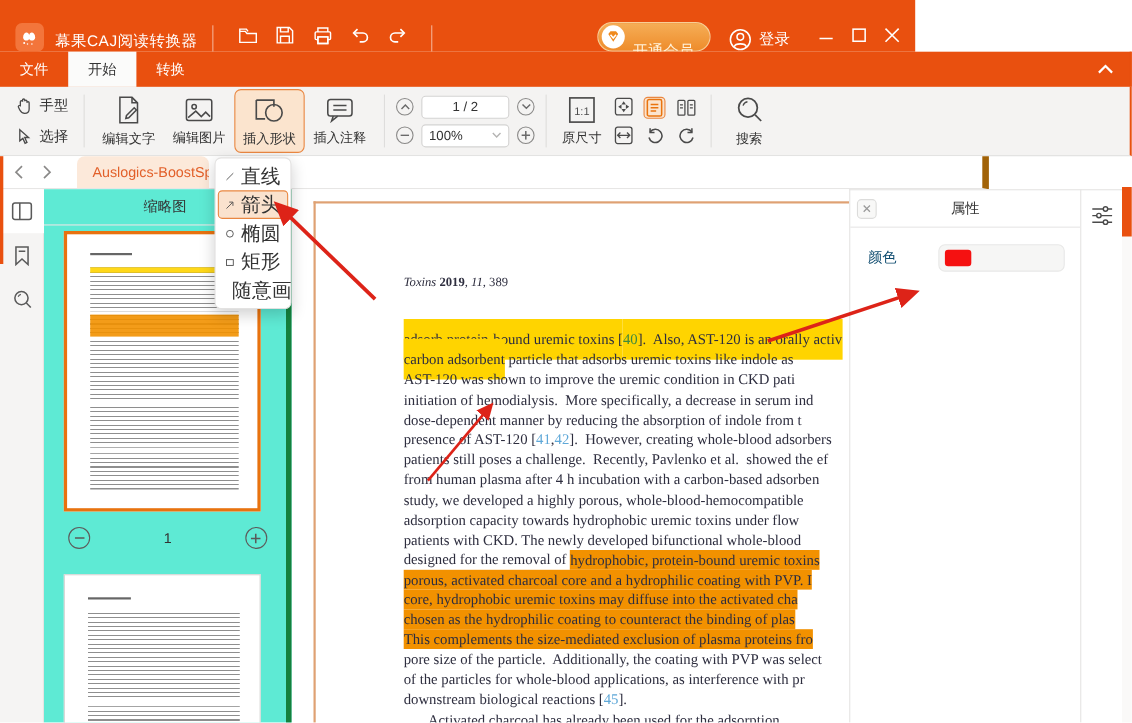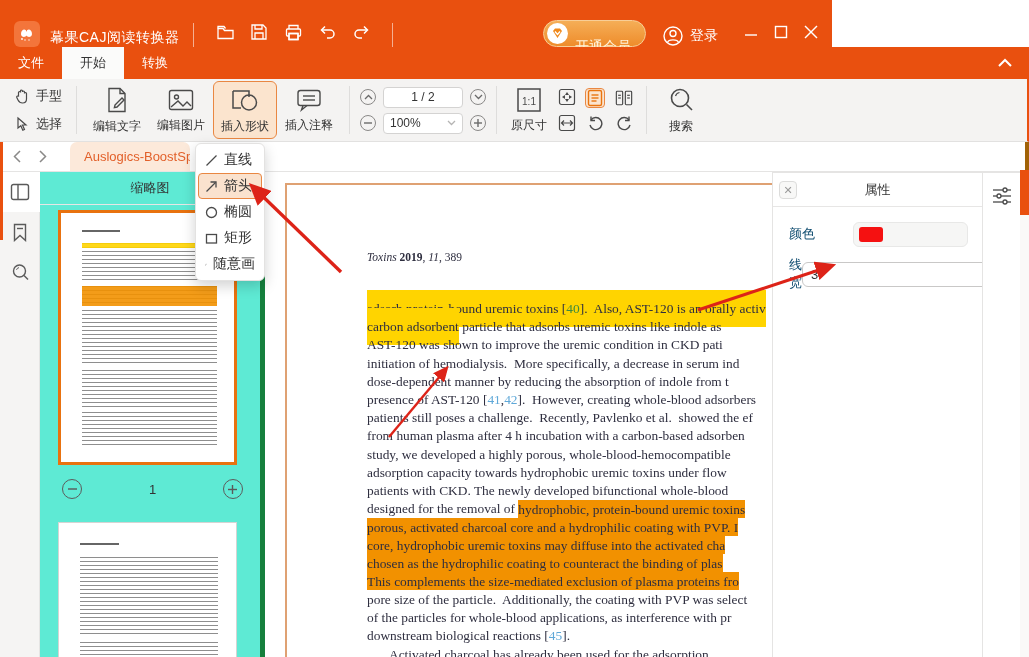--- a/index.html
+++ b/index.html
@@ -43,21 +43,21 @@
   .circ-btn { width:16px; height:16px; border:1.2px solid #8A8988; border-radius:50%; display:flex; align-items:center; justify-content:center; cursor:pointer; background:transparent; }
   .page-box { width:80px; height:21px; background:#fff; border:1px solid #D4D3D2; border-radius:4px; display:flex; align-items:center; justify-content:center; font-size:12px; color:#333; }
   .zoom-box { width:80px; height:21px; background:#fff; border:1px solid #D4D3D2; border-radius:4px; display:flex; align-items:center; font-size:12px; color:#333; padding:0 6px; justify-content:space-between; cursor:pointer; }
   .fit-col { display:flex; flex-direction:column; gap:6px; margin:0 4px; }
   .sq-btn { width:20px; height:20px; display:flex; align-items:center; justify-content:center; cursor:pointer; border-radius:4px; border:1.5px solid transparent; }
   .layout-grid { display:flex; flex-direction:column; gap:5px; margin:0 4px; }
   .layout-row { display:flex; gap:9px; }
   .sq-btn.active { background:#FBE4CE; border-color:#E98742; }
 
   
-  .tabbar { position:absolute; left:0; top:142px; width:1029px; height:30px; background:#fff; border-bottom:1px solid #E5E4E3; border-right:4px solid #a16207; display:flex; align-items:flex-end; }
+  .tabbar { position:absolute; left:0; top:142px; width:899px; height:30px; background:#fff; border-bottom:1px solid #E5E4E3; border-right:6px solid #a16207; display:flex; align-items:flex-end; }
   .tab-nav { display:flex; align-items:center; height:100%; margin-left:8px; gap:8px; }
   .tab-nav .tb { width:18px; height:18px; display:flex; align-items:center; justify-content:center; cursor:pointer; }
   .doc-tab { margin-left:18px; height:29px; width:120px; background:#FCE9DA; border-radius:7px 7px 0 0; display:flex; align-items:center; gap:6px; padding:0 8px; cursor:pointer; overflow:hidden; }
   .doc-tab-label { color:#E2602A; font-size:13px; white-space:nowrap; }
 
   
   .content { position:absolute; left:0; top:172px; width:1029px; height:485px; }
 
   .rail { position:absolute; left:0; top:0; width:40px; height:485px; background:#F5F4F3; border-right:1px solid #E5E4E3; }
   .rail-item { width:40px; height:40px; display:flex; align-items:center; justify-content:center; cursor:pointer; }
@@ -102,21 +102,21 @@
   .lw-input { flex:1; height:25px; background:#fff; border:1px solid #C9C8C7; border-radius:6px; font-size:13px; color:#333; padding:0 8px; font-family:"Liberation Sans", sans-serif; }
 
   .right-rail { position:absolute; left:982px; top:0; width:38px; height:485px; background:#fff; border-left:1px solid #E5E4E3; border-top:1px solid #E5E4E3; display:flex; justify-content:center; }
   .right-rail .rr-btn { margin-top:12px; cursor:pointer; height:26px; }
   .scrollbar { position:absolute; left:1020px; top:0; width:9px; height:485px; background:#FAF9F8; }
   .scroll-thumb { position:absolute; left:0; top:-2px; width:9px; height:45px; background:#E9500F; }
 
   
   .shape-menu { position:absolute; left:195px; top:143px; width:70px; background:#fff; border:1px solid #E3E2E1; border-radius:6px; box-shadow:0 5px 14px rgba(0,0,0,.18); padding:3px 2px; z-index:50; }
   .menu-item { height:26px; display:flex; align-items:center; gap:6px; padding:0 6px; cursor:pointer; border:1.5px solid transparent; border-radius:4px; }
-  .menu-item span { font-size:14px; color:#333; white-space:nowrap; }
+  .menu-item span { font-size:18px; color:#333; white-space:nowrap; }
   .menu-item.active { background:#FAE2CE; border-color:#E98742; }
 
   
   .annotations { position:absolute; left:0; top:0; width:1029px; height:657px; pointer-events:none; z-index:100; }
 
   svg { display:block; }
 </style>
 </head>
 <body>
 
@@ -493,24 +493,20 @@
       <div class="props-head">
         <div class="props-close">✕</div>
         <div class="props-title">属性</div>
       </div>
       <div class="prop-row">
         <div class="prop-label">颜色</div>
         <div class="color-field">
           <div class="color-swatch" style="background: rgb(245, 17, 17);"></div>
         </div>
       </div>
-      <div class="prop-row">
-        <div class="prop-label">线宽</div>
-        <input class="lw-input" value="3" style="">
-      </div>
     </div>
 
     <div class="right-rail">
       <div class="rr-btn">
         <svg width="22" height="22" viewBox="0 0 22 22" fill="none" stroke="#4a4a4a" stroke-width="1.3">
             <line x1="2" y1="5" x2="20" y2="5"></line>
             <circle cx="14" cy="5" r="2" fill="#fff"></circle>
             <line x1="2" y1="11" x2="20" y2="11"></line>
             <circle cx="8" cy="11" r="2" fill="#fff"></circle>
             <line x1="2" y1="17" x2="20" y2="17"></line>

